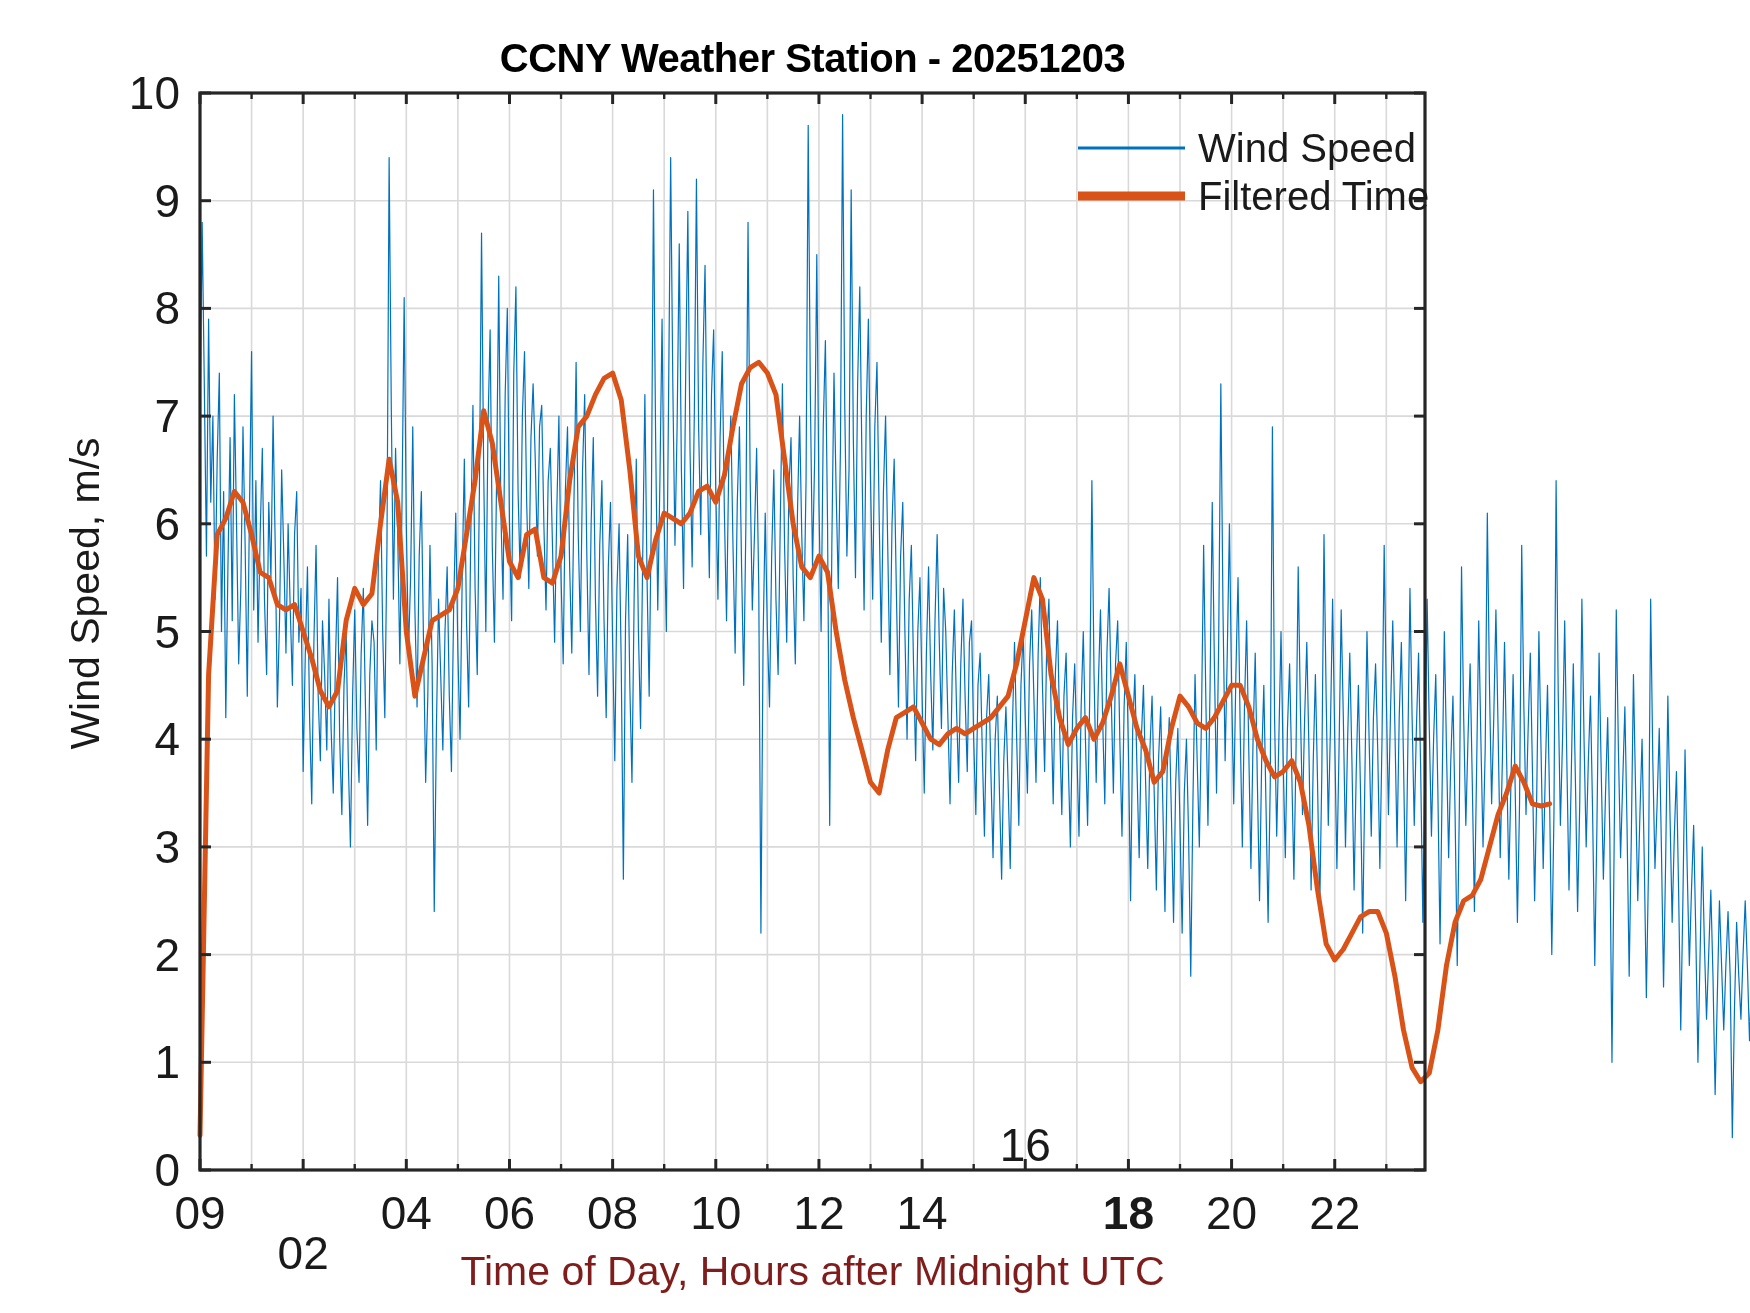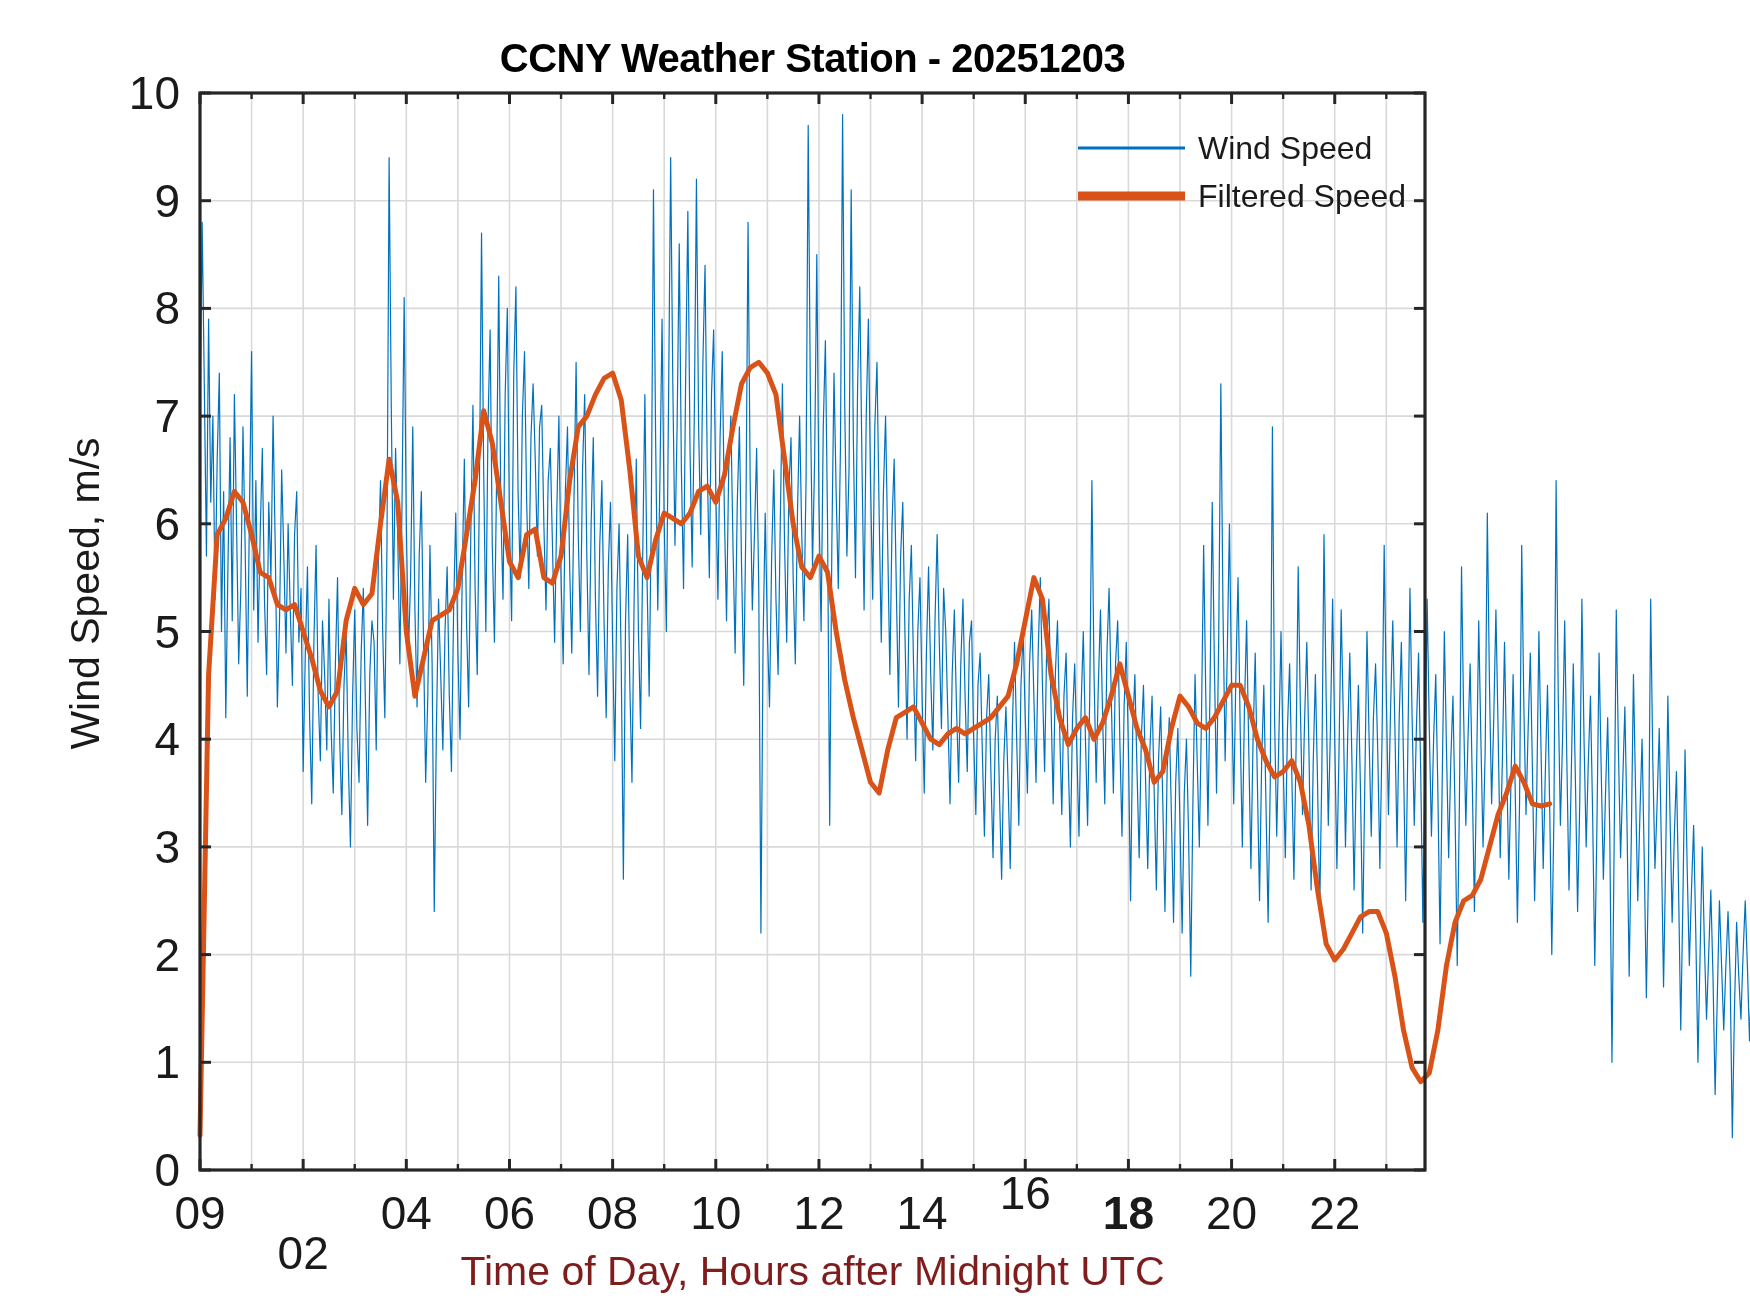--- a/index.html
+++ b/index.html
@@ -71,21 +71,21 @@
   .ytick {
     text-align: right;
     transform: translateY(-50%);
   }
   .xtick {
     text-align: center;
     transform: translateX(-50%);
   }
   .legend-text {
     position: absolute;
-    font-size: 32px;
+    font-size: 40px;
     color: #1a1a1a;
     font-family: "Liberation Sans", sans-serif;
     white-space: nowrap;
     transform: translateY(-50%);
   }
 </style>
 </head>
 <body>
 
 <div id="figure">
@@ -233,23 +233,23 @@
     </div>
   <div id="xtick-labels">
       <div class="tick-label xtick" style="left: 200px; top: 1186px;">09</div>
       <div class="tick-label xtick" style="left: 303.158px; top: 1186px; margin-top: 40px;">02</div>
       <div class="tick-label xtick" style="left: 406.316px; top: 1186px;">04</div>
       <div class="tick-label xtick" style="left: 509.474px; top: 1186px;">06</div>
       <div class="tick-label xtick" style="left: 612.632px; top: 1186px;">08</div>
       <div class="tick-label xtick" style="left: 715.789px; top: 1186px;">10</div>
       <div class="tick-label xtick" style="left: 818.947px; top: 1186px;">12</div>
       <div class="tick-label xtick" style="left: 922.105px; top: 1186px;">14</div>
-      <div class="tick-label xtick" style="left: 1025.26px; top: 1118px; margin-top: 48px;">16</div>
+      <div class="tick-label xtick" style="left: 1025.26px; top: 1118px;">16</div>
       <div class="tick-label xtick" style="left: 1128.42px; top: 1186px; font-weight: bold;">18</div>
       <div class="tick-label xtick" style="left: 1231.58px; top: 1186px;">20</div>
       <div class="tick-label xtick" style="left: 1334.74px; top: 1186px;">22</div>
     </div>
   <div id="legend-labels">
       <div class="legend-text" style="left: 1198px; top: 148px;">Wind Speed</div>
-      <div class="legend-text" style="left: 1198px; top: 196px;">Filtered Speed</div>
+      <div class="legend-text" style="left: 1198px; top: 196px;">Filtered Time</div>
     </div>
 
 </div>
 
 </body></html>

